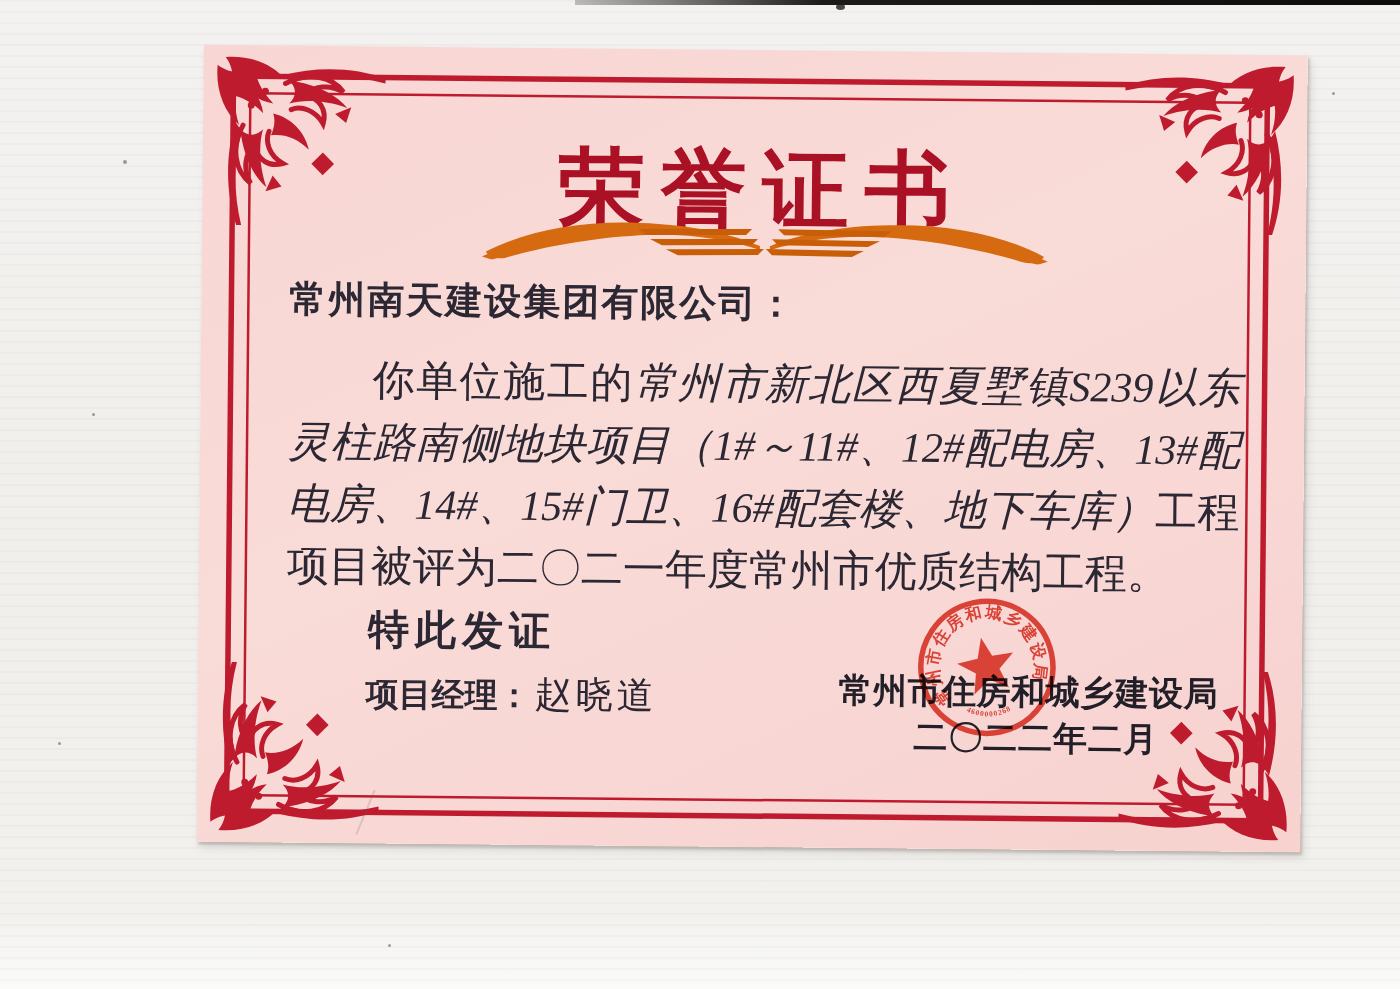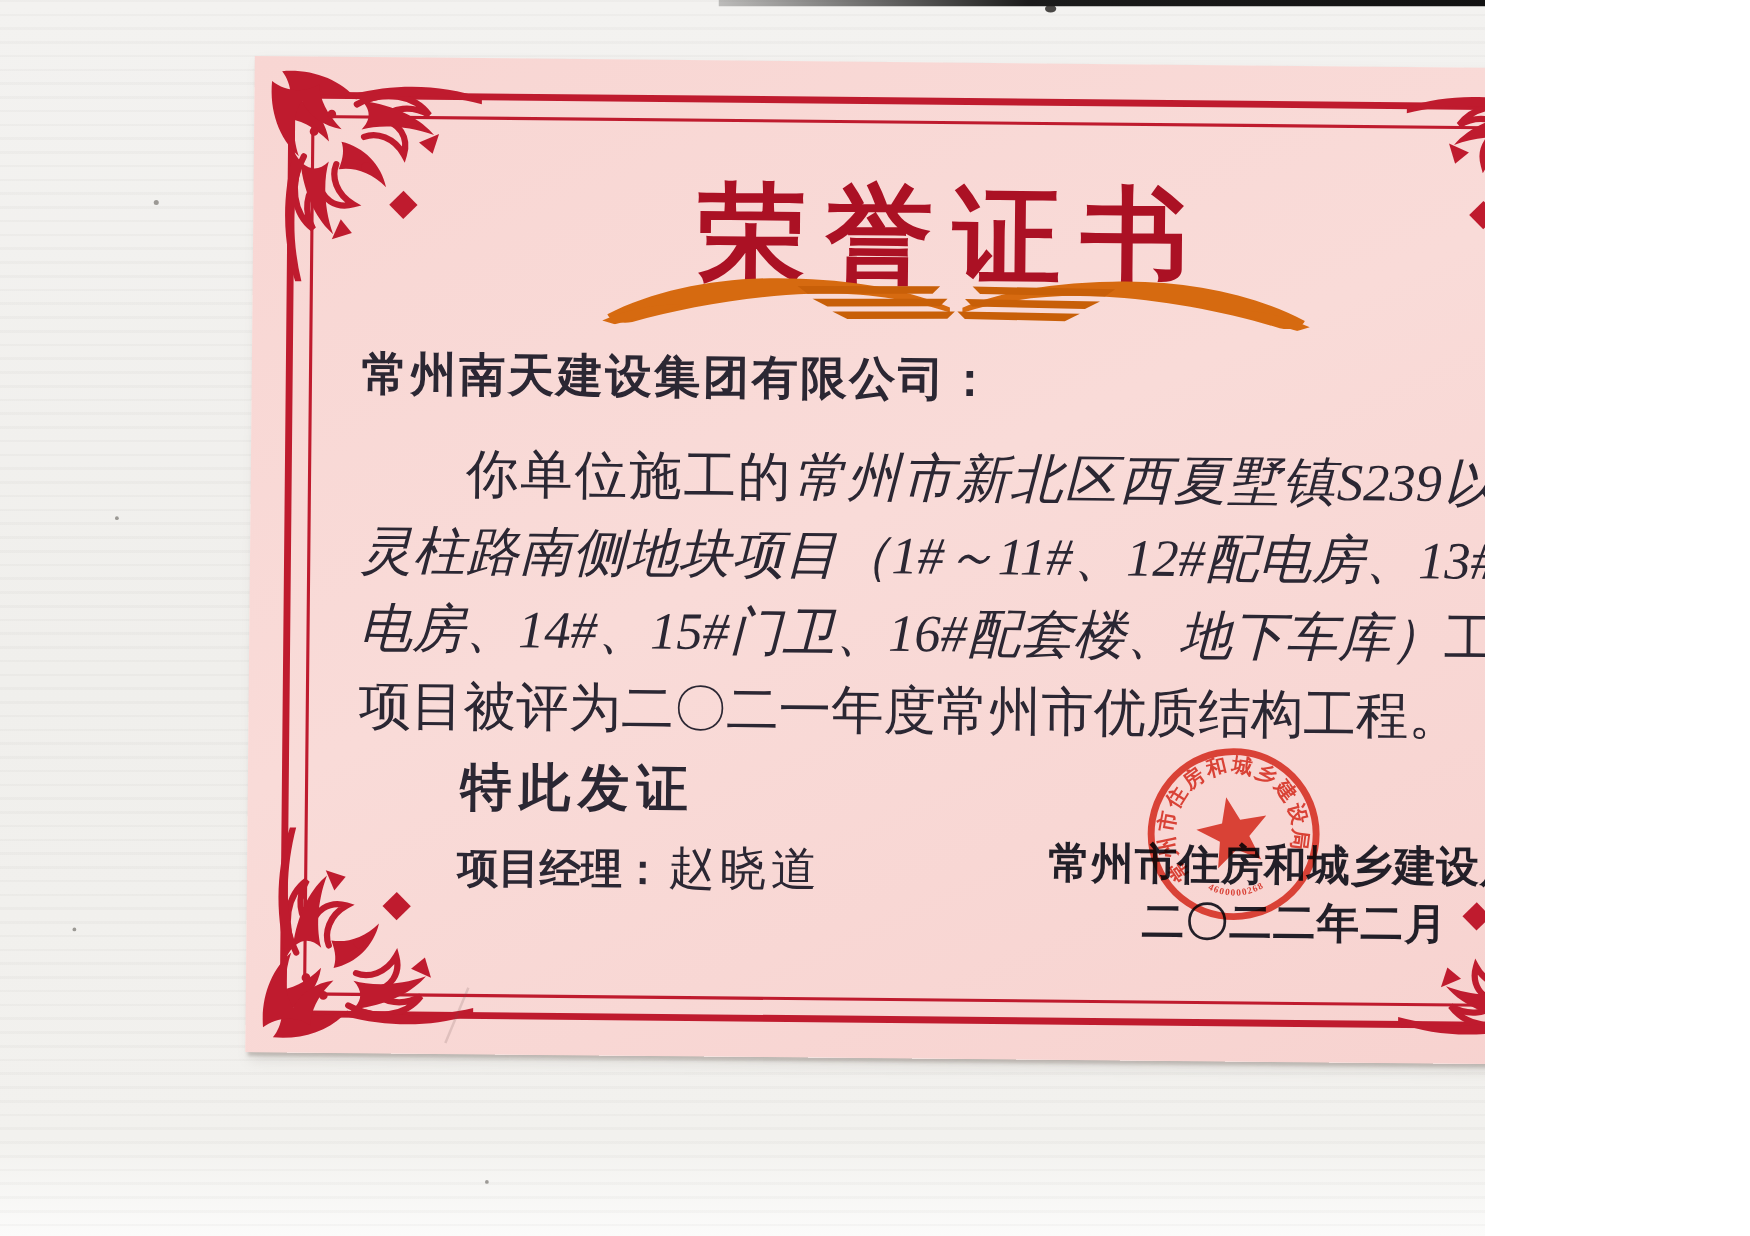--- a/index.html
+++ b/index.html
@@ -1,18 +1,18 @@
 <!DOCTYPE html>
 <html style="--paper-pink: #f8d6d3; --frame-red: #bf1b2e; --title-red: #ab1124; --accent-orange: #d66a10; --ink-black: #2b2733; --seal-red: #dd3a2c;"><head>
 <meta charset="utf-8">
 <style>
   html,body{margin:0;padding:0;}
   .stage{
     position:relative;
-    width:1188px;height:989px;
+    width:1400px;height:989px;
     overflow:hidden;
     font-family:"Liberation Serif","DejaVu Serif",serif;
     background:
       repeating-linear-gradient(180deg, rgba(90,85,80,0.035) 0 2px, rgba(0,0,0,0) 2px 11px),
       linear-gradient(180deg, #f3f2f0 0%, #f0efec 55%, #f2f1ee 92%, #fbfbfa 100%);
   }
   .scan-top-line{
     position:absolute;left:575px;top:0;width:825px;height:5px;
     background:linear-gradient(to right, rgba(25,25,25,.25), #1b1b1b 30%, #0d0d0d);
   }

